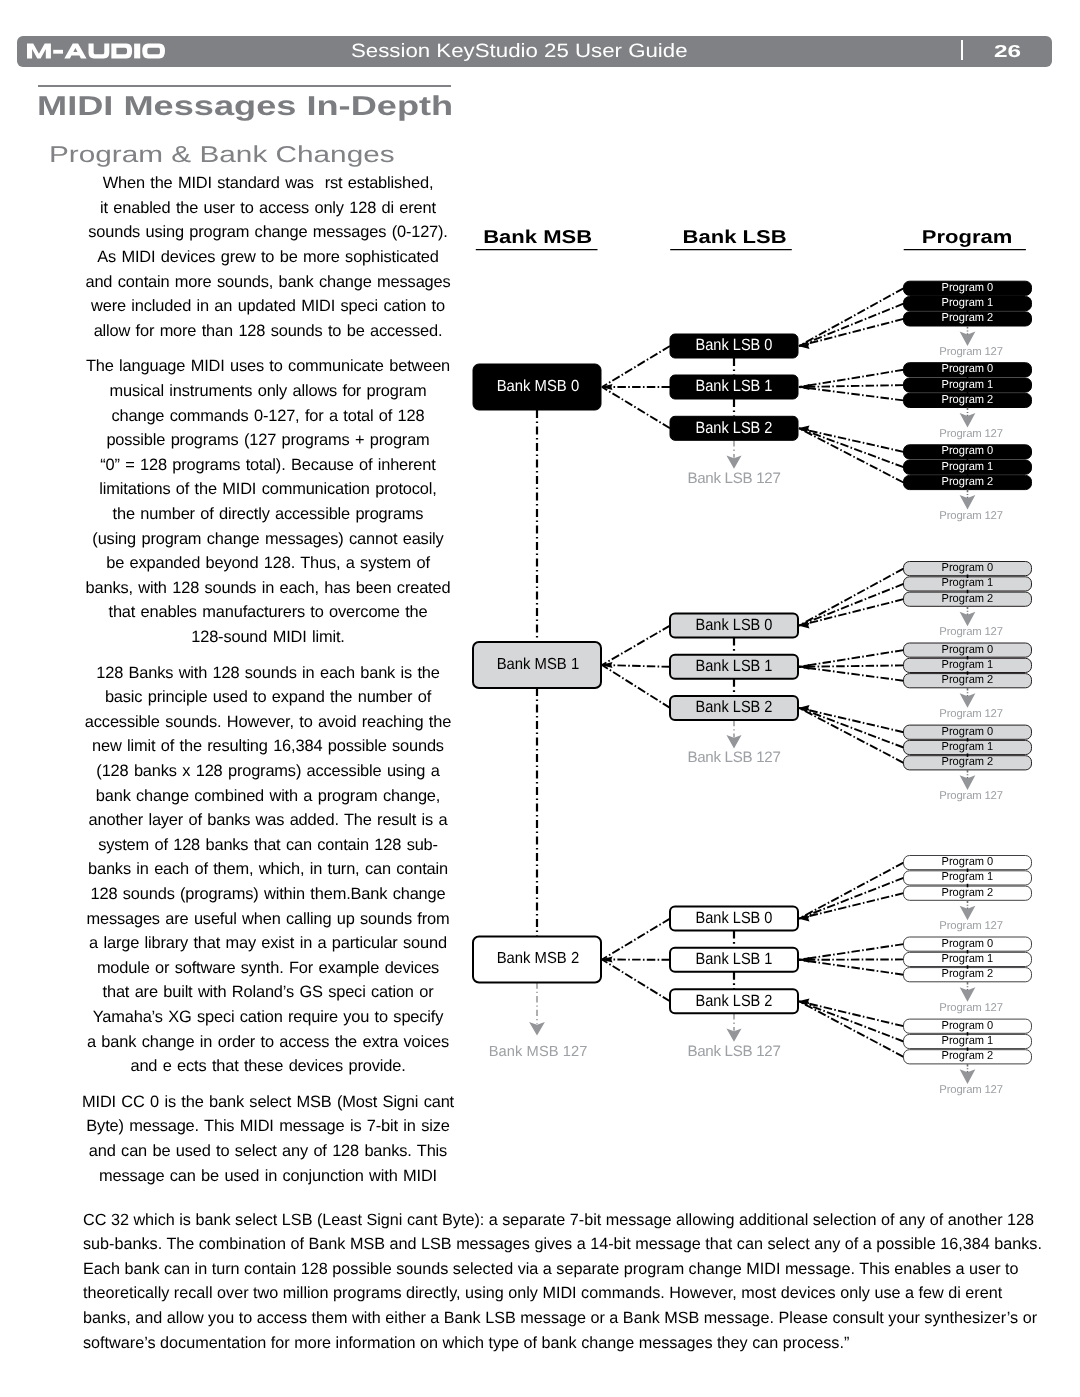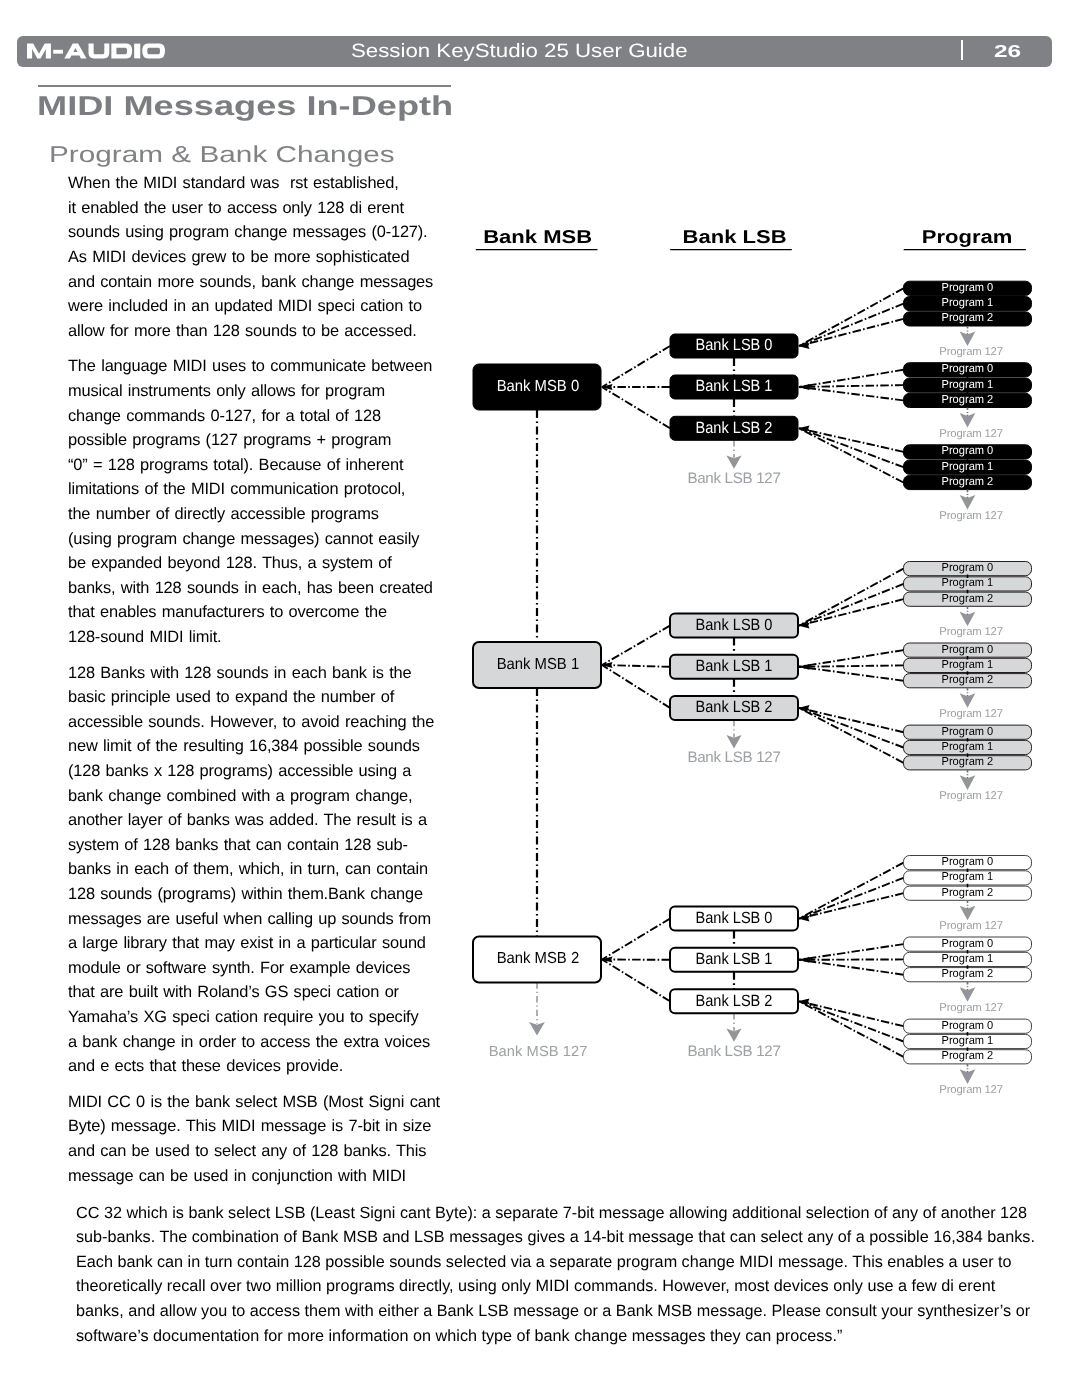--- a/index.html
+++ b/index.html
@@ -24,25 +24,25 @@
   
   .rule{position:absolute;left:38.1px;top:84.8px;width:412.8px;height:2.1px;background:#808285;}
   .h1{position:absolute;left:36.9px;top:97px;font-size:27.3px;font-weight:bold;
       line-height:18.8px;color:#7b7d80;transform:scaleX(1.3254);transform-origin:0 0;
       white-space:pre;}
   .h2{position:absolute;left:49px;top:147.3px;font-size:22.97px;line-height:15.8px;
       color:#808285;transform:scaleX(1.2953);transform-origin:0 0;white-space:pre;}
 
   
   .col{position:absolute;left:68px;top:171.2px;width:400px;font-size:16.4px;word-spacing:1.0px;letter-spacing:-0.16px;color:#000;
-       line-height:24.6px;white-space:pre;}
+       line-height:24.6px;white-space:pre;text-align:center;}
   .col p{margin:0 0 11.1px 0;}
   .wide{position:absolute;left:68px;top:1192.6px;width:980px;font-size:16.2px;word-spacing:0px;letter-spacing:0px;color:#000;
         line-height:24.6px;white-space:pre;}
-  .wide p{margin:8px;}
+  .wide p{margin:15px;}
 
   
   .diagram{position:absolute;left:0;top:0;}
 </style>
 </head>
 <body>
 
 <div class="page">
 
   <div class="hdr">

